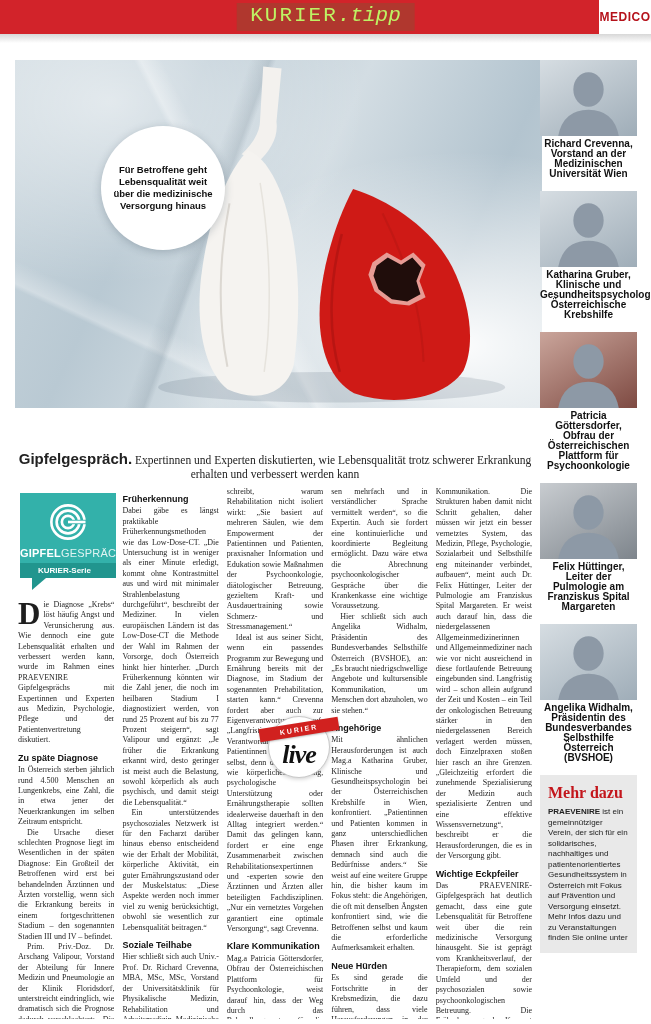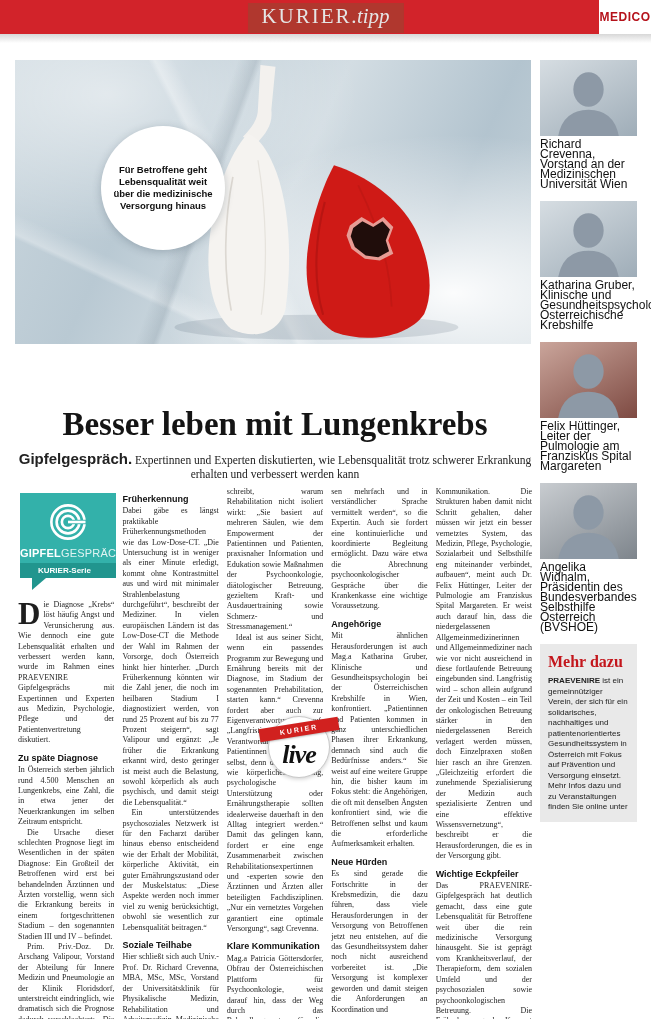--- a/index.html
+++ b/index.html
@@ -1,53 +1,53 @@
 <!DOCTYPE html>
 <html lang="de"><head>
 <meta charset="utf-8">
 <style>
   html,body{margin:0;padding:0;background:#fff;}
   .page{position:relative;width:651px;height:1024px;overflow:hidden;background:#fff;
         font-family:"Liberation Sans",sans-serif;color:#1c1c1c;}
   
   .masthead{position:absolute;top:0;left:0;right:0;height:34px;background:#d2232a;}
   .brand{position:absolute;left:50%;top:3px;transform:translateX(-50%);
-         background:#b0372e;padding:1px 14px 4px;color:#e5e5e5;
-         font-family:Liberation Serif, serif;font-size:21px;letter-spacing:2px;}
+         background:#b0372e;padding:1px 14px 4px;color:#bef264;
+         font-family:Liberation Mono, monospace;font-size:21px;letter-spacing:2px;}
   .brand .tipp{font-style:italic;letter-spacing:0;}
   .medico{position:absolute;right:0;top:0;height:100%;background:#fff;width:52px;
           display:flex;align-items:center;justify-content:center;color:#b5121b;
           font-size:12px;font-weight:bold;letter-spacing:.5px;}
   .mast-shadow{position:absolute;top:34px;left:0;right:0;height:9px;
           background:linear-gradient(#d7d7d7,#ffffff);}
   
-  .hero{position:absolute;left:15px;top:60px;width:516px;height:284px;overflow:hidden;
+  .hero{position:absolute;left:15px;top:60px;width:516px;height:348px;overflow:hidden;
     background:
       radial-gradient(ellipse at 85% 82%, rgba(255,255,255,.95), rgba(255,255,255,0) 48%),
       radial-gradient(ellipse at 18% 12%, rgba(255,255,255,.55), rgba(255,255,255,0) 42%),
-      linear-gradient(115deg,#cbd7de 0%,#b9c9d3 28%,#d3dde3 52%,#b3c4cf 78%,#c8d4db 100%);}
+      linear-gradient(115deg,#cbd7de 0%,#b9c9d3 28%,#d3dde3 52%,#b3c4cf 78%,#c8d4db 100%); padding-left: 11px;}
   .hero::before{content:"";position:absolute;inset:0;
       background:linear-gradient(63deg,transparent 42%,rgba(255,255,255,.35) 43%,transparent 46%),
                  linear-gradient(-70deg,transparent 60%,rgba(90,110,125,.18) 61%,transparent 64%),
                  linear-gradient(25deg,transparent 20%,rgba(255,255,255,.3) 21%,transparent 25%);}
   .lungs{position:absolute;inset:0;width:100%;height:100%;}
   .caption-circle{position:absolute;left:86px;top:66px;width:124px;height:124px;border-radius:50%;
       background:#fff;box-shadow:0 2px 8px rgba(40,60,75,.25);display:flex;align-items:center;
       justify-content:center;text-align:center;padding:12px;box-sizing:border-box;
       font-size:9.5px;font-weight:bold;line-height:12px;color:#111;}
   
   .rail{position:absolute;left:540px;top:60px;width:97px;}
   .portrait{margin:0 0 12px;}
   .photo{height:76px;overflow:hidden;position:relative;
          background:linear-gradient(150deg,#d6dde2,#9fadb8);}
   .photo svg{position:absolute;bottom:0;left:0;width:100%;height:100%;}
   .portrait:nth-of-type(3) .photo{background:linear-gradient(150deg,#caa59b,#7e4a42);}
   .portrait:nth-of-type(4) .photo{background:linear-gradient(150deg,#c8ccd0,#7e858c);}
   .portrait:nth-of-type(6) .photo{background:linear-gradient(150deg,#d9cfc4,#9aa3ad);}
-  .pcap{font-size:12px;font-weight:normal;line-height:10px;margin-top:3px;color:#111;}
+  .pcap{font-size:10px;font-weight:bold;line-height:10px;margin-top:3px;color:#111;text-align:center;}
   .more-box{background:#e9e9e9;padding:9px 8px;margin-top:8px;}
   .more-title{color:#c3161c;font-family:"Liberation Serif",serif;font-weight:bold;
               font-size:16px;margin-bottom:5px;}
   .more-body{margin:0;font-size:8px;line-height:10.5px;color:#222;}
   .more-body b{font-weight:bold;}
   
   .headline{position:absolute;left:18px;top:406px;width:514px;margin:0;text-align:center;
       font-family:"Liberation Serif",serif;font-weight:600;font-size:33px;color:#141414;}
   .subhead{position:absolute;left:18px;top:452px;width:514px;margin:0;text-align:center;
       font-family:"Liberation Serif",serif;font-size:11.5px;line-height:14px;color:#222;}
@@ -133,40 +133,48 @@
           </div>
           <figcaption class="pcap">Katharina Gruber, Klinische und Gesundheitspsychologin, Österreichische Krebshilfe</figcaption>
         </figure>
         <figure class="portrait">
           <div class="photo">
             <svg viewBox="0 0 96 76" preserveAspectRatio="xMidYMax slice">
               <ellipse cx="48" cy="30" rx="15" ry="17" fill="#8d99a6"></ellipse>
               <path d="M18 76 Q23 50 48 50 Q73 50 78 76 Z" fill="#8d99a6"></path>
             </svg>
           </div>
+          <figcaption class="pcap">Patricia Göttersdorfer, Obfrau der Österreichischen Plattform für Psychoonkologie</figcaption>
+        </figure>
+        <figure class="portrait">
+          <div class="photo">
+            <svg viewBox="0 0 96 76" preserveAspectRatio="xMidYMax slice">
+              <ellipse cx="48" cy="30" rx="15" ry="17" fill="#8d99a6"></ellipse>
+              <path d="M18 76 Q23 50 48 50 Q73 50 78 76 Z" fill="#8d99a6"></path>
+            </svg>
+          </div>
           <figcaption class="pcap">Felix Hüttinger, Leiter der Pulmologie am Franziskus Spital Margareten</figcaption>
         </figure>
         <figure class="portrait">
           <div class="photo">
             <svg viewBox="0 0 96 76" preserveAspectRatio="xMidYMax slice">
               <ellipse cx="48" cy="30" rx="15" ry="17" fill="#8d99a6"></ellipse>
               <path d="M18 76 Q23 50 48 50 Q73 50 78 76 Z" fill="#8d99a6"></path>
             </svg>
           </div>
           <figcaption class="pcap">Angelika Widhalm, Präsidentin des Bundesverbandes Selbsthilfe Österreich (BVSHOE)</figcaption>
         </figure>
       </div>
     <div class="more-box">
       <div class="more-title">Mehr dazu</div>
       <p class="more-body"><b>PRAEVENIRE</b><span> ist ein gemeinnütziger Verein, der sich für ein solidarisches, nachhaltiges und patientenorientiertes Gesundheitssystem in Österreich mit Fokus auf Prävention und Versorgung einsetzt. Mehr Infos dazu und zu Veranstaltungen finden Sie online unter </span></p>
     </div>
 
   </aside>
 
-  <h1 class="headline">Besser leben mit Lungenkrebs</h1>
   <p class="subhead"><b class="kicker">Gipfelgespräch.</b> <span>Expertinnen und Experten diskutierten, wie Lebensqualität trotz schwerer Erkrankung erhalten und verbessert werden kann</span></p>
 
   <div class="series-badge">
     <div class="badge-square">
       <svg viewBox="0 0 48 48" aria-hidden="true">
         <circle cx="24" cy="24" r="7" stroke="#fff" stroke-width="3" fill="none"></circle>
         <circle cx="24" cy="24" r="13" stroke="#fff" stroke-width="3" fill="none"></circle>
         <circle cx="24" cy="24" r="19" stroke="#fff" stroke-width="3" fill="none"></circle>
         <rect x="24" y="21.5" width="22" height="5" fill="#33b1aa"></rect>
         <rect x="24" y="22.5" width="20" height="3" fill="#fff"></rect>
@@ -192,20 +200,21 @@
         <p>Hier schließt sich auch Univ.-Prof. Dr. Richard Crevenna, MBA, MSc, MSc, Vorstand der Universitätsklinik für Physikalische Medizin, Rehabilitation und Arbeitsmedizin, Medizinische Universität Wien, an: „Ein zentrales Ziel der modernen onkologischen Rehabilitation ist die Wiederherstellung sozialer und beruflicher Teilhabe.“ Er be-</p>
       </div>
       <div class="col">
         <p>schreibt, warum Rehabilitation nicht isoliert wirkt: „Sie basiert auf mehreren Säulen, wie dem Empowerment der Patientinnen und Patienten, praxisnaher Information und Edukation sowie Maßnahmen der Psychoonkologie, diätologischer Betreuung, gezieltem Kraft- und Ausdauertraining sowie Schmerz- und Stressmanagement.“</p>
         <p>Ideal ist aus seiner Sicht, wenn ein passendes Programm zur Bewegung und Ernährung bereits mit der Diagnose, im Stadium der sogenannten Prehabilitation, starten kann.“ Crevenna fordert aber auch zur Eigenverantwortung auf: „Langfristig liegt die Verantwortung bei den Patientinnen und Patienten selbst, denn die Maßnahmen wie körperliches Training, psychologische Unterstützung oder Ernährungstherapie sollten idealerweise dauerhaft in den Alltag integriert werden.“ Damit das gelingen kann, fordert er eine enge Zusammenarbeit zwischen Rehabilitationsexpertinnen und -experten sowie den Ärztinnen und Ärzten aller beteiligten Fachdisziplinen. „Nur ein vernetztes Vorgehen garantiert eine optimale Versorgung“, sagt Crevenna.</p>
         <h3>Klare Kommunikation</h3>
         <p>Mag.a Patricia Göttersdorfer, Obfrau der Österreichischen Plattform für Psychoonkologie, weist darauf hin, dass der Weg durch das Behandlungssystem für die Betroffenen und ihre Angehörigen verständlich und nachvollziehbar sein muss: „Es reicht nicht, medizinische Inhalte einmal zu erklären, sie müs-</p>
       </div>
       <div class="col">
         <p>sen mehrfach und in verständlicher Sprache vermittelt werden“, so die Expertin. Auch sie fordert eine kontinuierliche und koordinierte Begleitung ermöglicht. Dazu wäre etwa die Abrechnung psychoonkologischer Gespräche über die Krankenkasse eine wichtige Voraussetzung.</p>
+        <p>Hier schließt sich auch Angelika Widhalm, Präsidentin des Bundesverbandes Selbsthilfe Österreich (BVSHOE), an: „Es braucht niedrigschwellige Angebote und kultursensible Kommunikation, um Menschen dort abzuholen, wo sie stehen.“</p>
         <h3>Angehörige</h3>
         <p>Mit ähnlichen Herausforderungen ist auch Mag.a Katharina Gruber, Klinische und Gesundheitspsychologin bei der Österreichischen Krebshilfe in Wien, konfrontiert. „Patientinnen und Patienten kommen in ganz unterschiedlichen Phasen ihrer Erkrankung, demnach sind auch die Bedürfnisse anders.“ Sie weist auf eine weitere Gruppe hin, die bisher kaum im Fokus steht: die Angehörigen, die oft mit denselben Ängsten konfrontiert sind, wie die Betroffenen selbst und kaum die erforderliche Aufmerksamkeit erhalten.</p>
         <h3>Neue Hürden</h3>
         <p>Es sind gerade die Fortschritte in der Krebsmedizin, die dazu führen, dass viele Herausforderungen in der Versorgung von Betroffenen jetzt neu entstehen, auf die das Gesundheitssystem daher noch nicht ausreichend vorbereitet ist. „Die Versorgung ist komplexer geworden und damit steigen die Anforderungen an Koordination und</p>
       </div>
       <div class="col">
         <p>Kommunikation. Die Strukturen haben damit nicht Schritt gehalten, daher müssen wir jetzt ein besser vernetztes System, das Medizin, Pflege, Psychologie, Sozialarbeit und Selbsthilfe eng miteinander verbindet, aufbauen“, meint auch Dr. Felix Hüttinger, Leiter der Pulmologie am Franziskus Spital Margareten. Er weist auch darauf hin, dass die niedergelassenen Allgemeinmedizinerinnen und Allgemeinmediziner nach wie vor nicht ausreichend in diese fortlaufende Betreuung eingebunden sind. Langfristig wird – schon allein aufgrund der Zeit und Kosten – ein Teil der onkologischen Betreuung stärker in den niedergelassenen Bereich verlagert werden müssen, doch Einzelpraxen stoßen hier rasch an ihre Grenzen. „Gleichzeitig erfordert die zunehmende Spezialisierung der Medizin auch spezialisierte Zentren und eine effektive Wissensvernetzung“, beschreibt er die Herausforderungen, die es in der Versorgung gibt.</p>
         <h3>Wichtige Eckpfeiler</h3>
         <p>Das PRAEVENIRE-Gipfelgespräch hat deutlich gemacht, dass eine gute Lebensqualität für Betroffene weit über die rein medizinische Versorgung hinausgeht. Sie ist geprägt vom Krankheitsverlauf, der Therapieform, dem sozialen Umfeld und der psychosozialen sowie psychoonkologischen Betreuung. Die Früherkennung, das Konzept der frühen Rehabilitation – der „Prehabilitation“ – sowie die Vernetzung aller Gesundheitsberufe und schließlich die Stärkung der Eigenverantwortung sind wichtig Eckpfeiler für eine gute Lebensqualität der Betroffenen.</p>
       </div>

